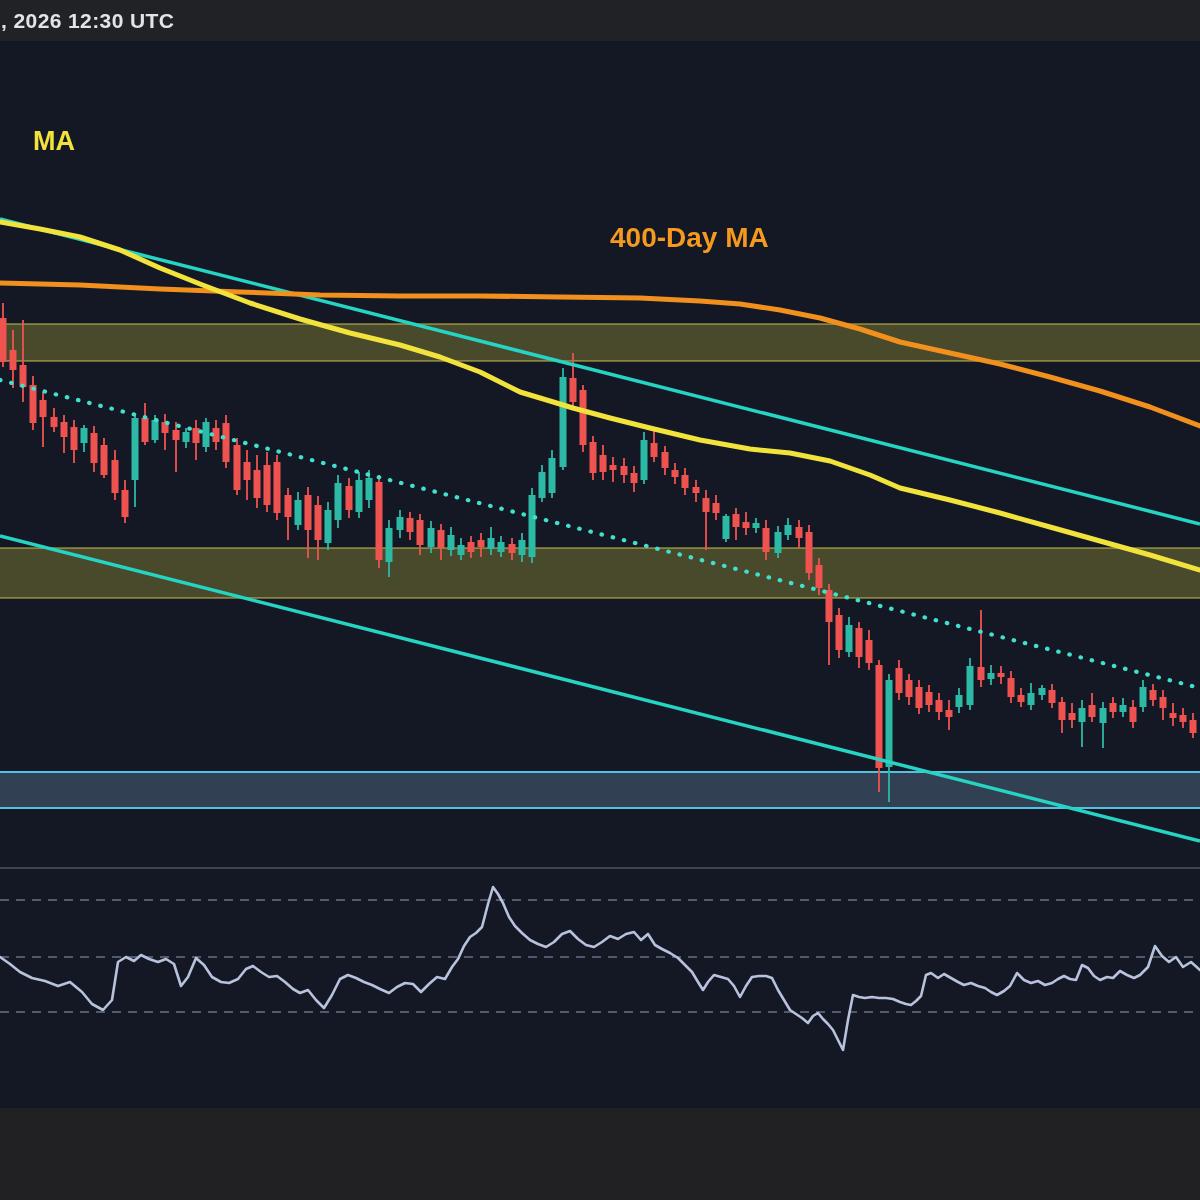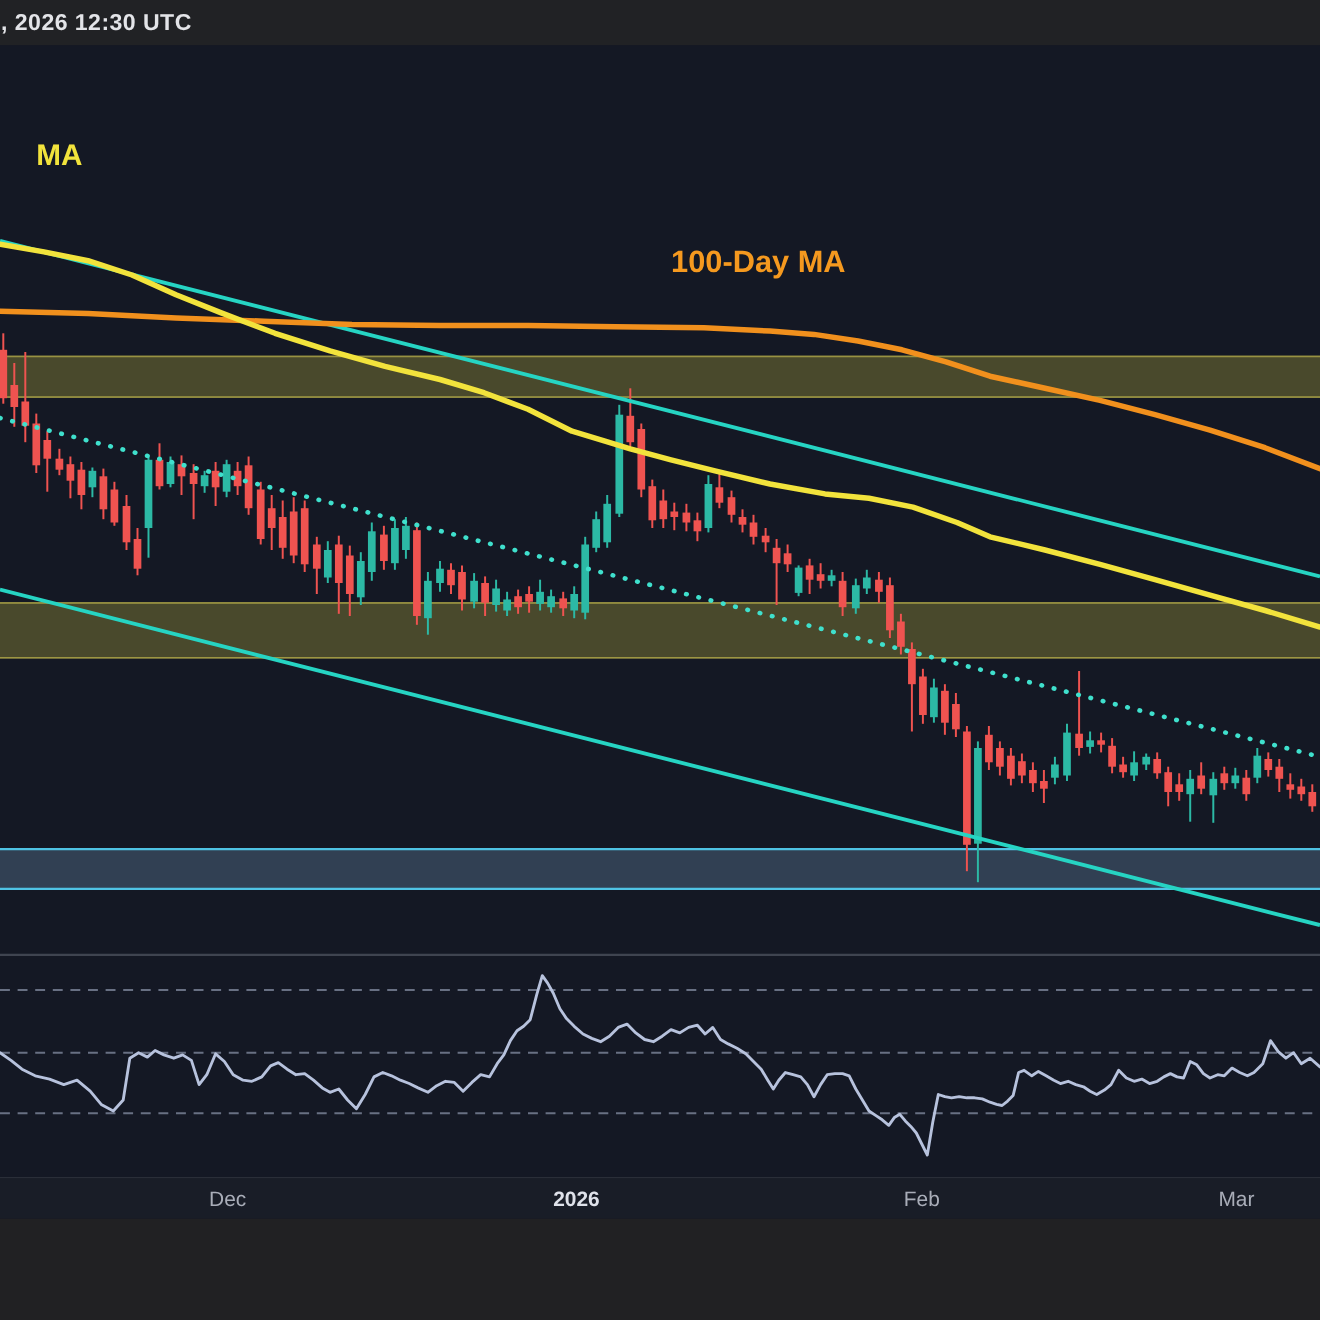--- a/index.html
+++ b/index.html
@@ -23,26 +23,20 @@
 <body>
 
 <div class="screen">
 
   <div class="topbar">
     <span class="timestamp">, 2026 12:30 UTC</span>
   </div>
 
   <div class="chart-bg"></div>
 
-  <div class="axis-strip">
-    <span class="axis-label" id="tick0" style="left: 207px;">Dec</span>
-    <span class="axis-label bold" id="tick1" style="left: 524px;">2026</span>
-    <span class="axis-label" id="tick2" style="left: 838px;">Feb</span>
-    <span class="axis-label" id="tick3" style="left: 1124px;">Mar</span>
-  </div>
 
   <div class="bottom-filler"></div>
 
   <svg class="chart-canvas" id="chartsvg" viewBox="0 0 1200 1200">
       <g>
         <rect x="0" y="324" width="1200" height="37" fill="rgba(199,189,62,0.30)"></rect>
         <line x1="0" x2="1200" y1="324" y2="324" stroke="rgba(214,204,82,0.62)" stroke-width="1.5"></line>
         <line x1="0" x2="1200" y1="361" y2="361" stroke="rgba(214,204,82,0.62)" stroke-width="1.5"></line>
         <rect x="0" y="548" width="1200" height="50" fill="rgba(199,189,62,0.30)"></rect>
         <line x1="0" x2="1200" y1="548" y2="548" stroke="rgba(214,204,82,0.62)" stroke-width="1.5"></line>
@@ -303,14 +297,14 @@
       </g>
       <g>
         <line x1="0" x2="1200" y1="900" y2="900" stroke="#687083" stroke-width="1.7" stroke-dasharray="9 7"></line>
         <line x1="0" x2="1200" y1="957" y2="957" stroke="#687083" stroke-width="1.7" stroke-dasharray="9 7"></line>
         <line x1="0" x2="1200" y1="1012" y2="1012" stroke="#687083" stroke-width="1.7" stroke-dasharray="9 7"></line>
         <path d="M0,957 L 10,964 L 20,972 L 32,978 L 45,981 L 58,986 L 70,982 L 82,992 L 92,1004 L 103,1010 L 112,1000 L 118,962 L 126,957 L 134,961 L 141,955 L 149,959 L 158,962 L 166,959 L 174,964 L 181,986 L 188,977 L 196,958 L 204,965 L 212,977 L 221,982 L 229,983 L 238,979 L 246,969 L 253,966 L 261,972 L 269,977 L 277,976 L 285,982 L 293,989 L 300,993 L 308,990 L 316,1000 L 324,1008 L 332,995 L 340,979 L 348,975 L 356,978 L 364,982 L 372,985 L 380,989 L 389,993 L 397,987 L 405,983 L 413,984 L 421,992 L 429,984 L 437,977 L 445,979 L 452,967 L 458,959 L 464,946 L 470,937 L 476,933 L 482,927 L 488,904 L 493,887 L 498,894 L 503,903 L 509,917 L 515,926 L 522,933 L 530,940 L 538,944 L 546,947 L 554,942 L 562,934 L 570,931 L 578,939 L 586,945 L 594,947 L 602,942 L 610,936 L 618,939 L 626,934 L 634,932 L 641,940 L 648,934 L 655,945 L 662,949 L 670,953 L 678,958 L 685,965 L 692,972 L 698,982 L 703,990 L 708,982 L 714,975 L 721,977 L 728,979 L 734,986 L 740,997 L 746,986 L 752,977 L 759,976 L 766,976 L 772,978 L 778,990 L 784,1000 L 790,1010 L 796,1014 L 802,1018 L 808,1023 L 813,1016 L 818,1013 L 823,1019 L 828,1024 L 833,1030 L 838,1040 L 843,1050 L 848,1020 L 853,995 L 859,997 L 865,998 L 872,997 L 879,998 L 886,998 L 893,999 L 900,1002 L 906,1004 L 911,1005 L 916,1001 L 921,996 L 926,975 L 931,973 L 938,978 L 944,974 L 951,978 L 958,982 L 964,985 L 971,983 L 978,986 L 985,988 L 991,992 L 997,995 L 1004,991 L 1010,986 L 1017,973 L 1024,980 L 1031,983 L 1038,981 L 1045,985 L 1052,983 L 1058,979 L 1064,976 L 1070,979 L 1076,980 L 1082,965 L 1088,968 L 1094,976 L 1100,980 L 1107,977 L 1113,978 L 1120,971 L 1127,975 L 1134,978 L 1140,975 L 1148,967 L 1155,946 L 1162,956 L 1169,962 L 1176,957 L 1183,967 L 1191,962 L 1200,970" stroke="#b7c2dd" stroke-width="2.6" fill="none" stroke-linejoin="round" stroke-linecap="round"></path>
       </g>
     </svg>
 
   <div class="ma50-label">MA</div>
-  <div class="ma200-label">100-Day MA</div>
+  <div class="ma200-label">400-Day MA</div>
 </div>
 
 </body></html>

